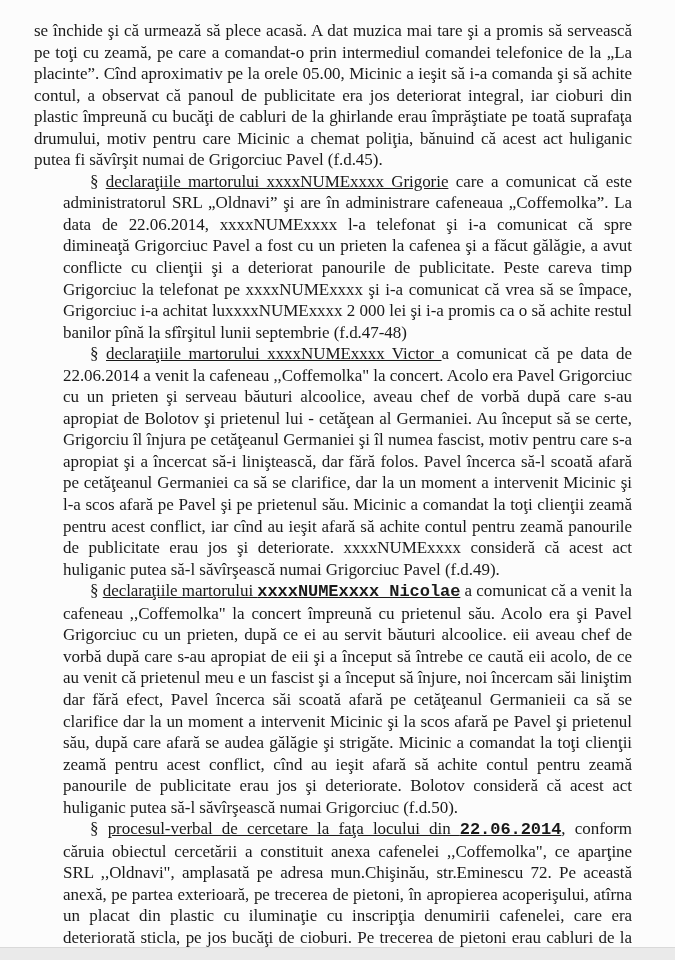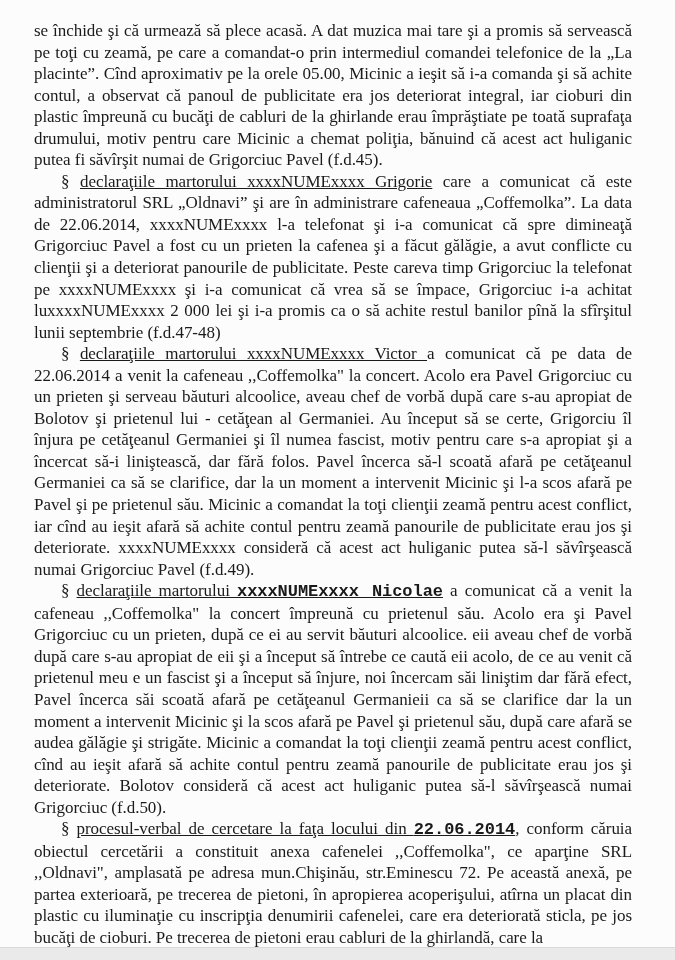--- a/index.html
+++ b/index.html
@@ -29,20 +29,21 @@
     color: #1a1a1a;
     text-align: justify;
     letter-spacing: -0.05px;
   }
   p.para {
     margin: 0;
     padding: 0;
   }
   p.para.indent {
     text-indent: 27px;
+    margin-left: 29px;
   }
   .run-bold { font-weight: bold; font-family: Liberation Mono, monospace; }
   .run-underline { text-decoration: underline; }
   .bottom-bar {
     position: absolute;
     left: 0;
     bottom: 0;
     width: 675px;
     height: 12px;
     border-top: 1px solid #d9d9d9;

